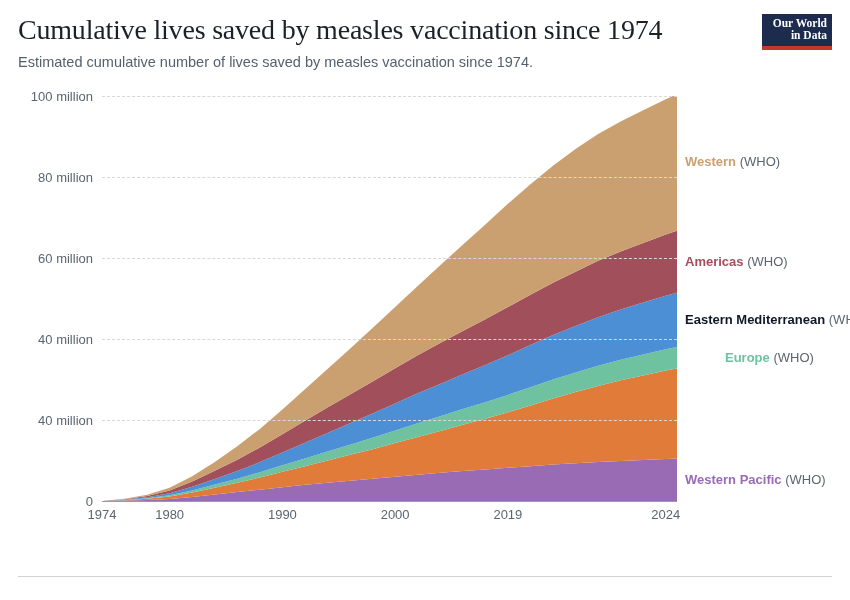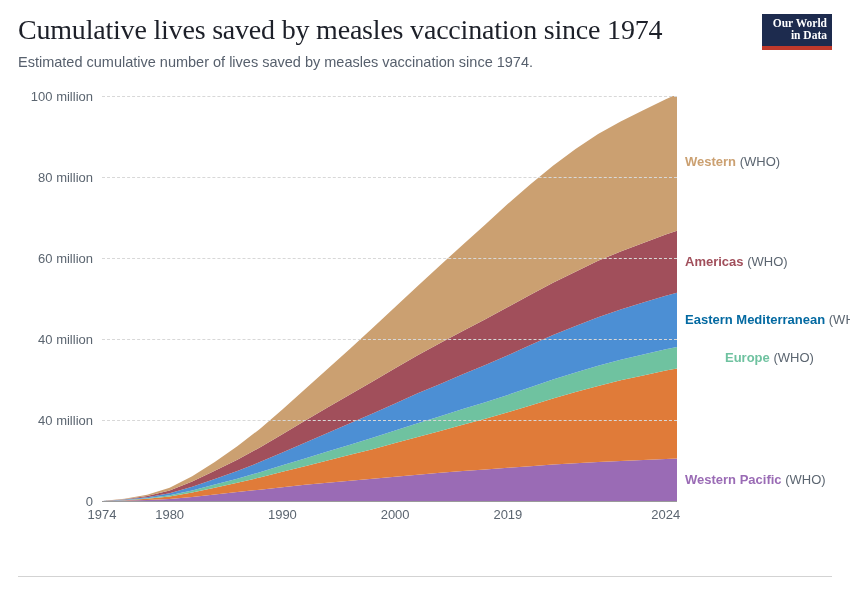--- a/index.html
+++ b/index.html
@@ -173,21 +173,21 @@
         <div class="gridline" style="top: 0px;"></div>
         <div class="ytick" style="top: 0px;">100 million</div>
         <div class="xtick" style="left: 0px;">1974</div>
         <div class="xtick" style="left: 67.6471px;">1980</div>
         <div class="xtick" style="left: 180.392px;">1990</div>
         <div class="xtick" style="left: 293.137px;">2000</div>
         <div class="xtick" style="left: 405.882px;">2019</div>
         <div class="xtick" style="left: 563.725px;">2024</div>
         <div class="legend-label" style="left: 583px; top: 383.738px; transform: translateY(-50%);"><span class="ent" style="color: rgb(154, 107, 181); margin-top: 11px;">Western Pacific</span><span class="suffix"> (WHO)</span></div>
         <div class="legend-label" style="left: 583px; top: 261.731px; transform: translateY(-50%); margin-left: 40px;"><span class="ent" style="color: rgb(111, 194, 160);">Europe</span><span class="suffix"> (WHO)</span></div>
-        <div class="legend-label" style="left: 583px; top: 223.762px; transform: translateY(-50%);"><span class="ent" style="color: #0369a1;">Eastern Mediterranean</span><span class="suffix"> (WHO)</span></div>
+        <div class="legend-label" style="left: 583px; top: 223.762px; transform: translateY(-50%);"><span class="ent" style="color: #0f172a;">Eastern Mediterranean</span><span class="suffix"> (WHO)</span></div>
         <div class="legend-label" style="left: 583px; top: 165.645px; transform: translateY(-50%);"><span class="ent" style="color: rgb(161, 79, 91);">Americas</span><span class="suffix"> (WHO)</span></div>
         <div class="legend-label" style="left: 583px; top: 66.42px; transform: translateY(-50%);"><span class="ent" style="color: rgb(203, 160, 113);">Western</span><span class="suffix"> (WHO)</span></div>
       </div>
   </div>
 
   <div class="footer">
   </div>
 
 </div>
 

